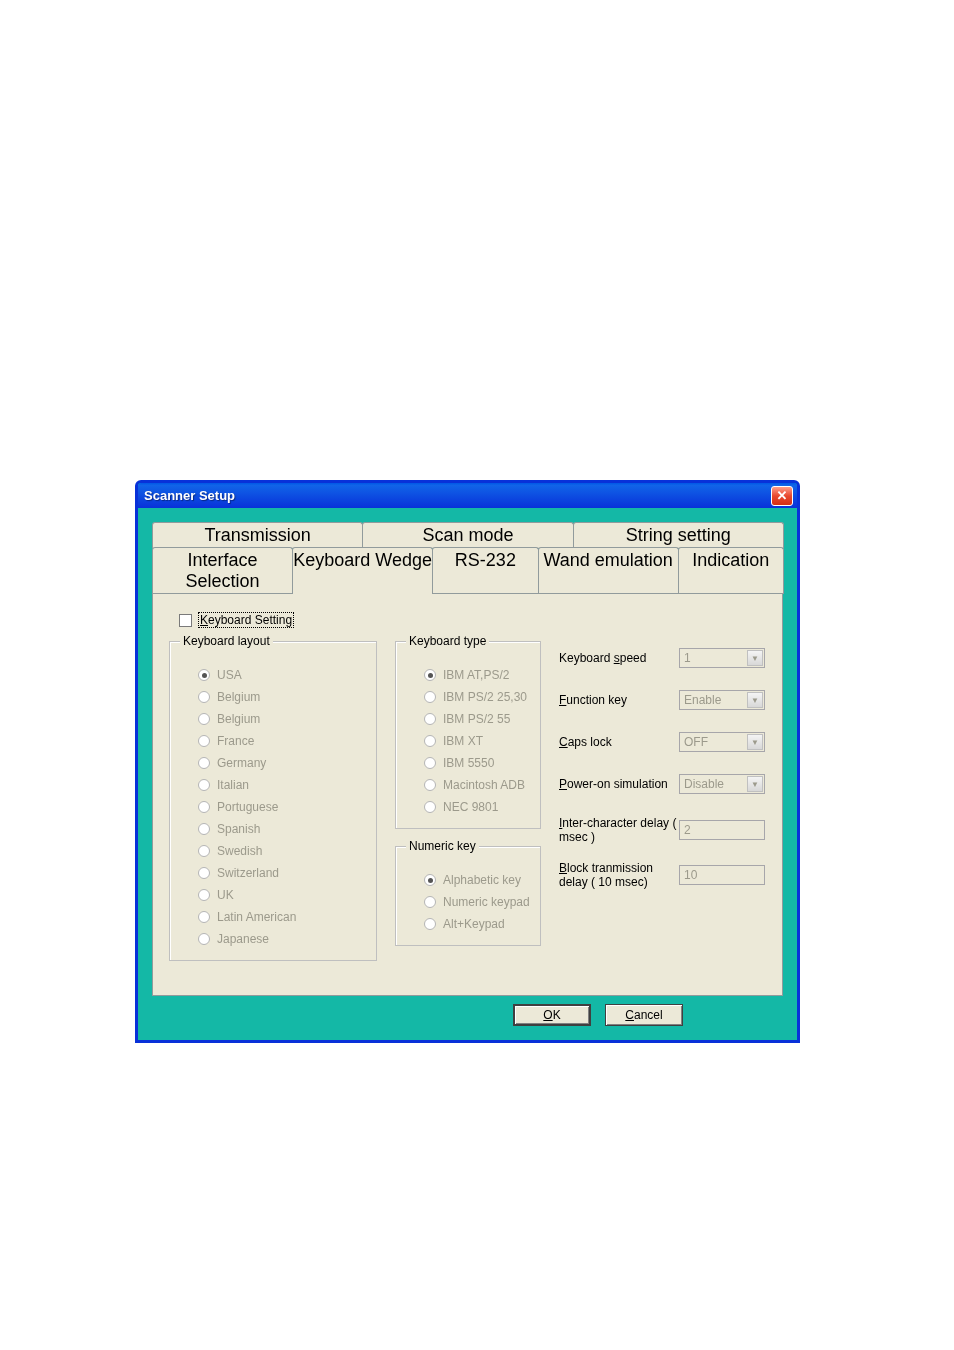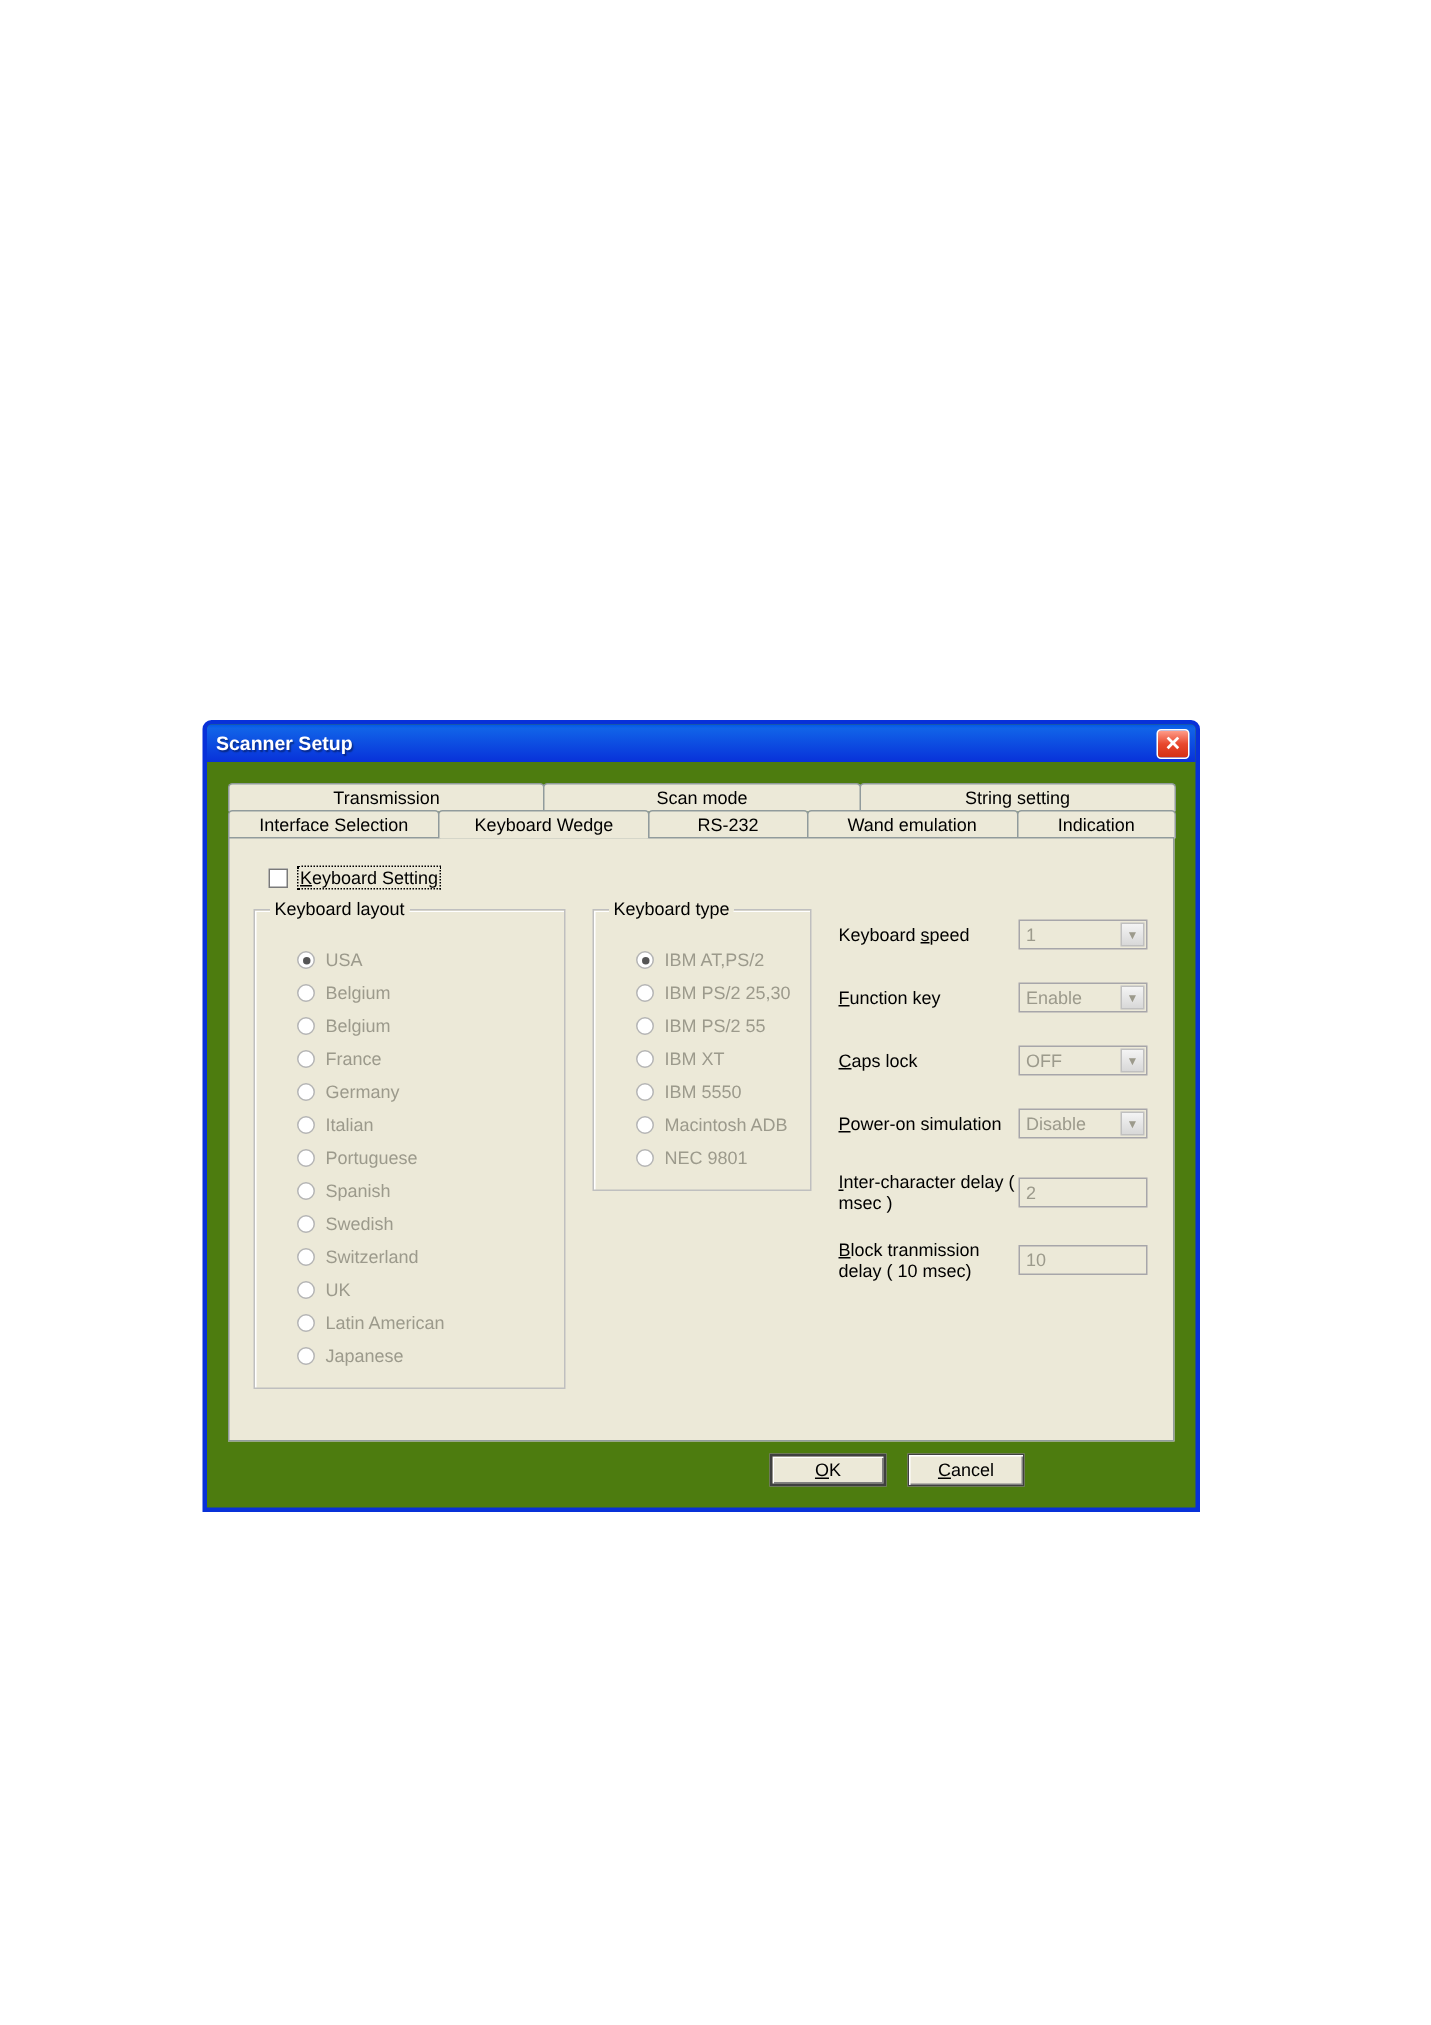--- a/index.html
+++ b/index.html
@@ -9,21 +9,21 @@
       background: #ffffff;
       width: 954px;
       height: 1350px;
       position: relative;
     }
     .window {
       position: absolute;
       left: 135px;
       top: 480px;
       width: 665px;
-      background: #4d7c0f;
+      background: #14b8a6;
       border: 3px solid #0831d9;
       border-radius: 6px 6px 0 0;
     }
     .titlebar {
       background: linear-gradient(to bottom, #0058e6 0%, #1164e8 10%, #0831d9 100%);
       height: 25px;
       display: flex;
       align-items: center;
       justify-content: space-between;
       padding: 0 4px 0 6px;
@@ -52,21 +52,21 @@
     .client {
       padding: 14px 14px 12px 14px;
     }
     .tabs-wrap { position: relative; }
     .tabs-row { display: flex; }
     .tab {
       background: #ece9d8;
       border: 1px solid #919b9c;
       border-bottom: none;
       padding: 2px 0;
-      font-size: 12px;
+      font-size: 18px;
       text-align: center;
       cursor: pointer;
       border-radius: 3px 3px 0 0;
       margin-right: -1px;
       flex: 1;
     }
     .tabs-row.back .tab { flex: 1; }
     .tabs-row.front { position: relative; top: -1px; }
     .tabs-row.front .tab { background: #ece9d8; }
     .tab.active {
@@ -316,20 +316,37 @@
                   <div class="radio-row disabled">
                     <span class="radio"></span>
                     <span>Macintosh ADB</span>
                   </div>
                   <div class="radio-row disabled">
                     <span class="radio"></span>
                     <span>NEC 9801</span>
                   </div>
                 </div>
             </fieldset>
+            <fieldset class="group">
+              <legend>Numeric key</legend>
+              <div id="numeric-radios">
+                  <div class="radio-row disabled">
+                    <span class="radio selected"></span>
+                    <span>Alphabetic key</span>
+                  </div>
+                  <div class="radio-row disabled">
+                    <span class="radio"></span>
+                    <span>Numeric keypad</span>
+                  </div>
+                  <div class="radio-row disabled">
+                    <span class="radio"></span>
+                    <span>Alt+Keypad</span>
+                  </div>
+                </div>
+            </fieldset>
           </div>
 
           <div class="col3" style="padding-top:14px;">
             <div class="fld-row">
               <div class="fld-label"><span>Keyboard </span><span class="u">s</span><span>peed</span></div>
               <div class="combo">
                   <span>1</span>
                   <span class="combo-arrow">▼</span>
                 </div>
             </div>

